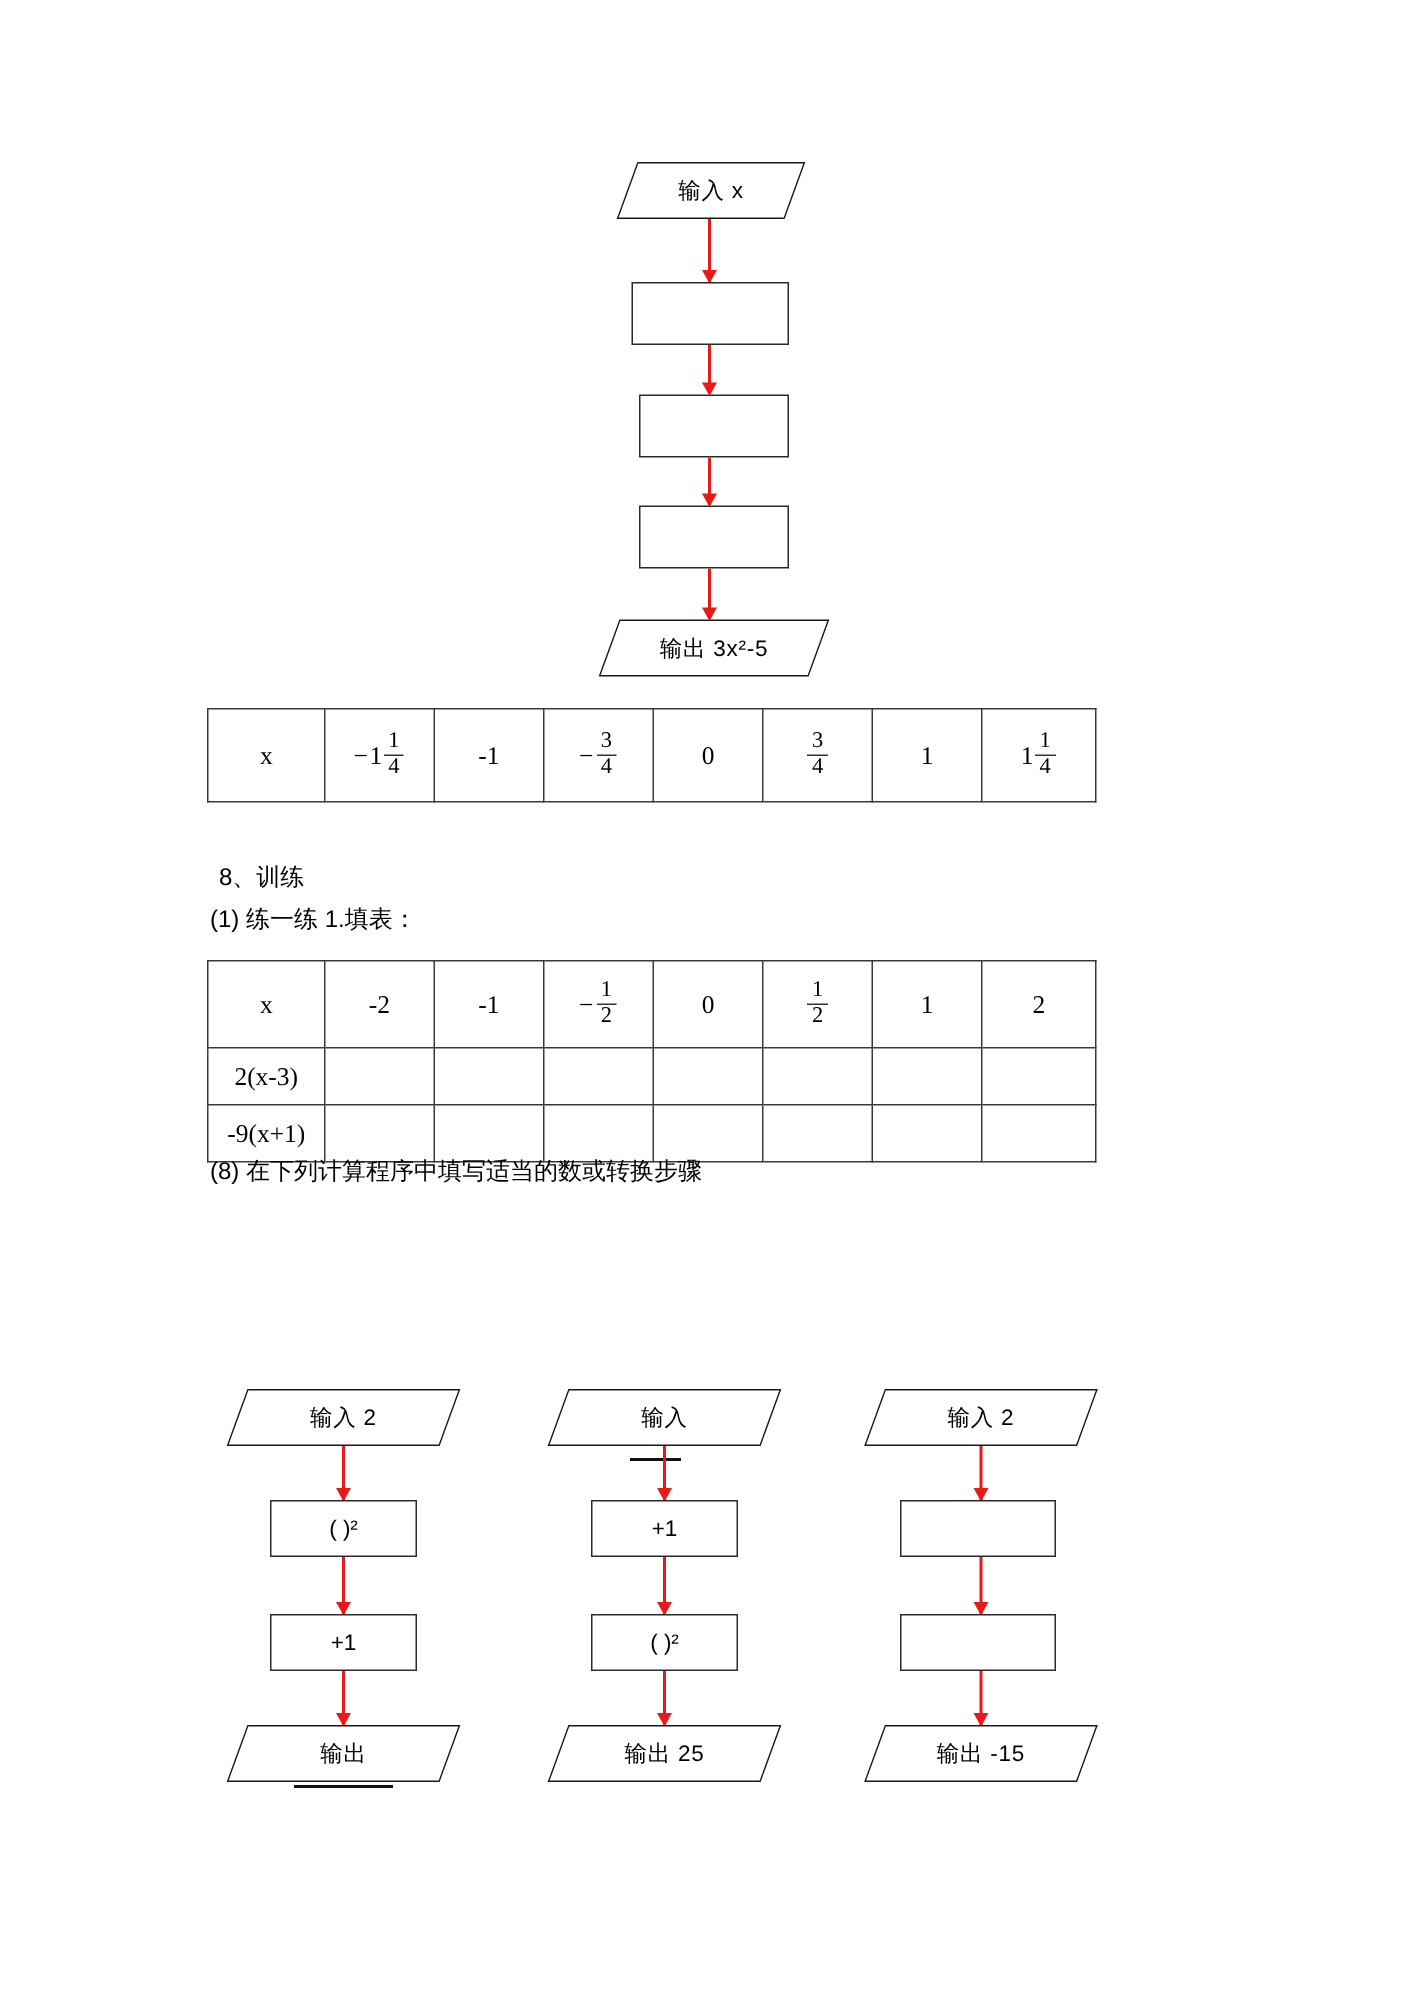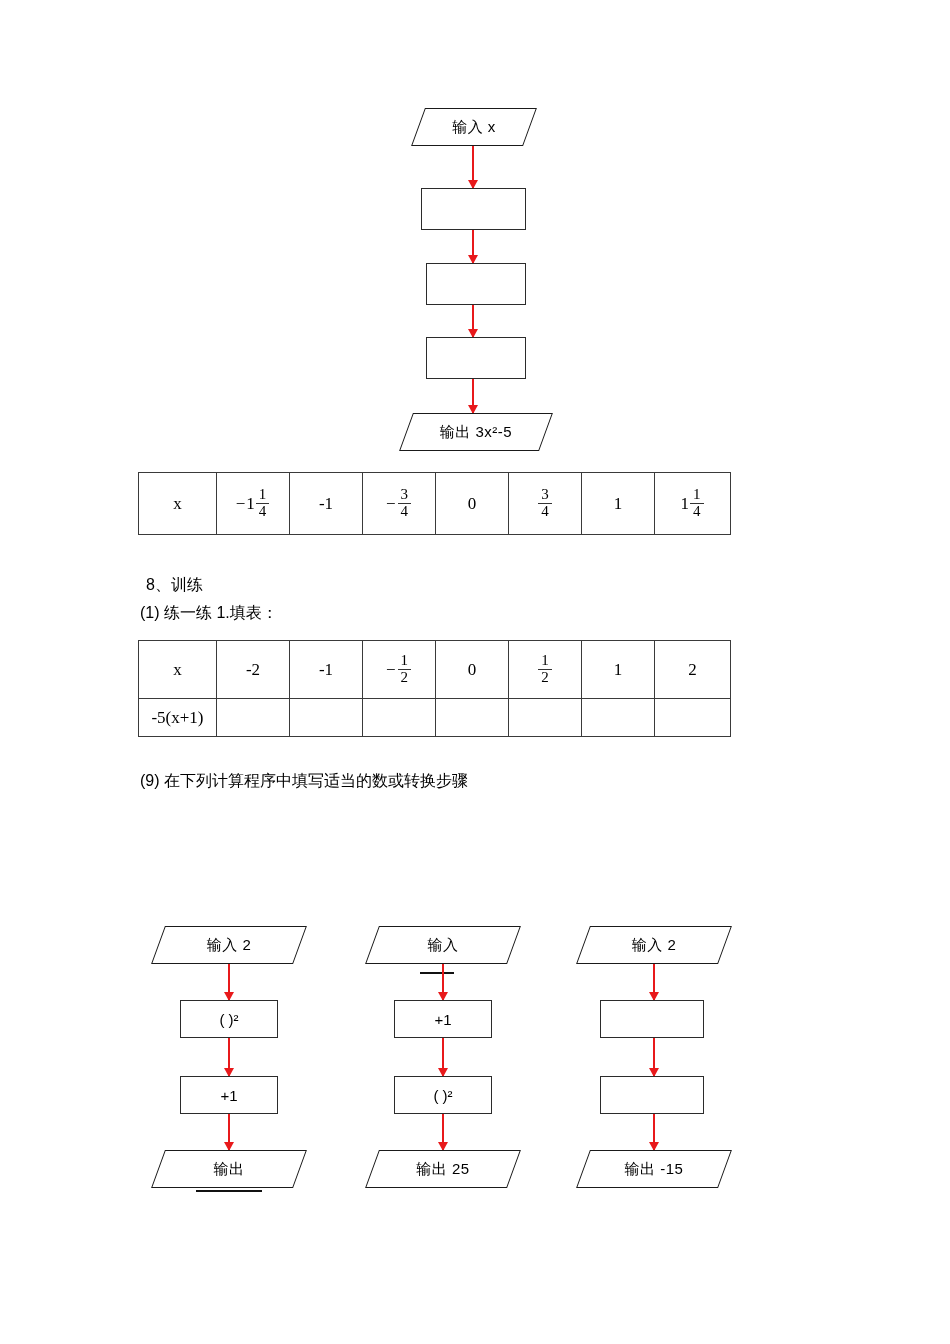--- a/index.html
+++ b/index.html
@@ -231,33 +231,43 @@
     <td>
       <span class="frac">
         <span class="num">1</span>
         <span class="den">2</span>
       </span>
     </td>
     <td>1</td>
     <td>2</td>
   </tr>
   <tr>
-    <td class="rowhead" style="height:38px">-5(x+1)</td>
+    <td class="rowhead" style="height:38px">2(x-3)</td>
+    <td></td>
+    <td></td>
+    <td></td>
+    <td></td>
+    <td></td>
+    <td></td>
+    <td></td>
+  </tr>
+  <tr>
+    <td class="rowhead" style="height:38px">-9(x+1)</td>
     <td></td>
     <td></td>
     <td></td>
     <td></td>
     <td></td>
     <td></td>
     <td></td>
   </tr>
 </tbody>
   </table>
 
-<div class="textline" style="left:140px; top:771px;">(9) 在下列计算程序中填写适当的数或转换步骤</div>
+<div class="textline" style="left:140px; top:771px;">(8) 在下列计算程序中填写适当的数或转换步骤</div>
 
 <div>
   <div class="flow-para" style="left:158px; top:926px; width:142px; height:38px;">
     <span class="para-text">输入 2</span>
   </div>
   <div class="arrow" style="left:228px; top:964px; height:36px;"></div>
 
   <div class="flow-box" style="left:180px; top:1000px; width:98px; height:38px;">
     <span>(        )²</span>
   </div>

